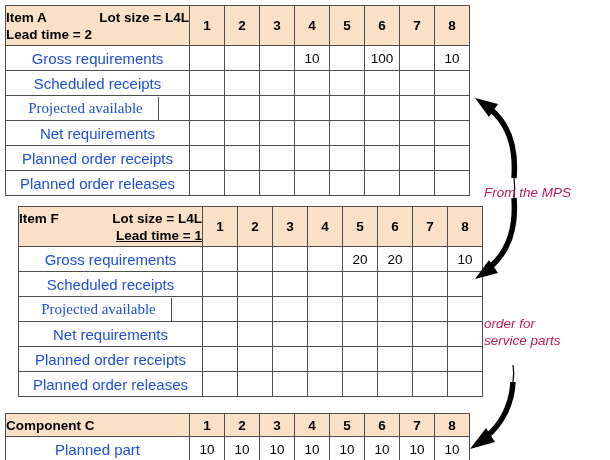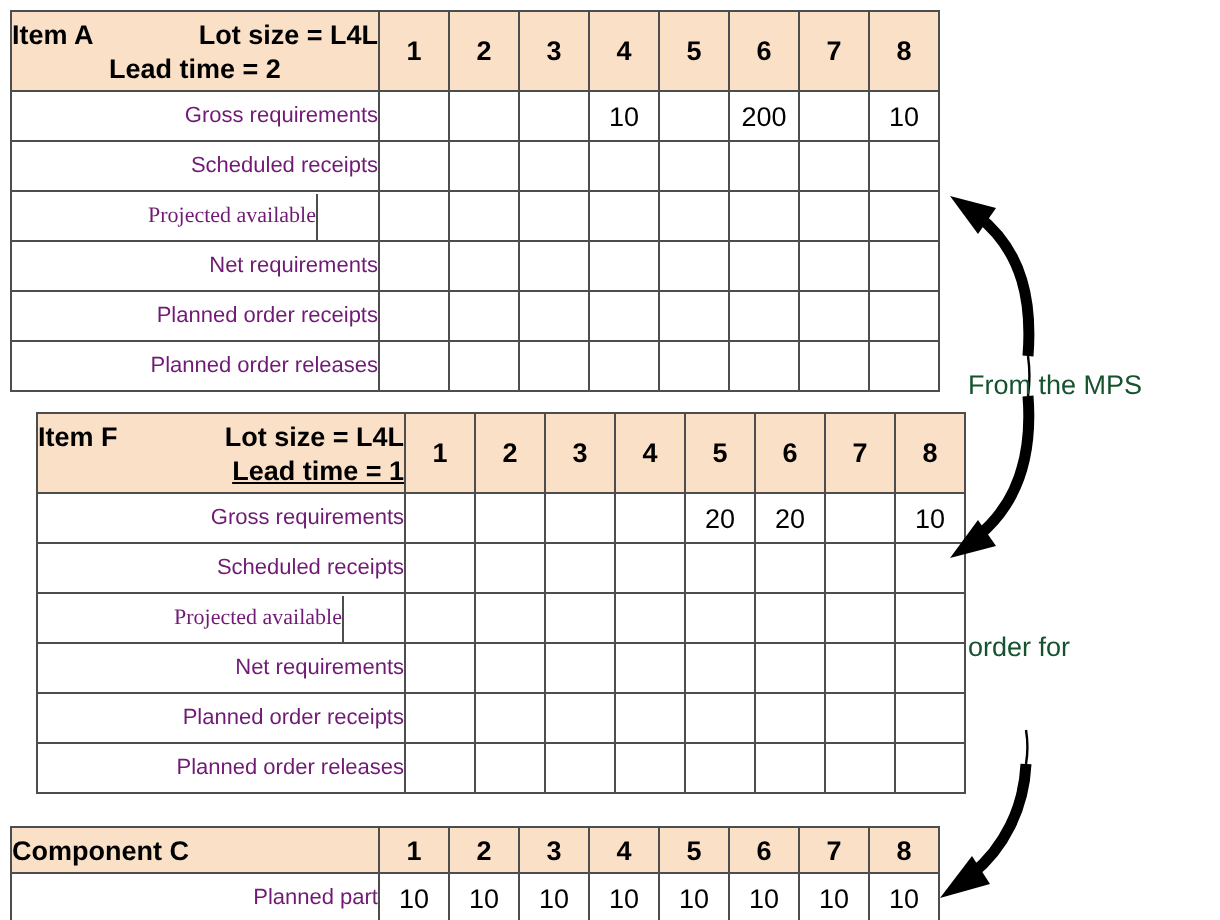--- a/index.html
+++ b/index.html
@@ -53,27 +53,27 @@
     font-weight: bold;
     font-size: 13.5px;
     text-align: center;
     vertical-align: middle;
     color: #000000;
     height: 40px;
   }
 
   
   .row-label {
-    font-size: 11px;
-    color: #701a75;
+    font-size: 15px;
+    color: #1d4ed8;
     height: 25px;
     padding-left: 7px;
     vertical-align: middle;
     white-space: nowrap;
-    text-align: right;
+    text-align: center;
   }
   .val-cell {
     font-size: 13.5px;
     color: #000000;
     height: 25px;
     text-align: center;
     vertical-align: middle;
   }
 
   
@@ -106,23 +106,24 @@
     height: 23px;
     padding-left: 8px;
     vertical-align: middle;
     text-align: left;
   }
 
   
   .anno {
     position: absolute;
     font-size: 13.5px;
-    color: #14532d;
+    color: #be185d;
     line-height: 17px;
     white-space: nowrap;
+    font-style: italic;
   }
 
   .arrow-layer {
     position: absolute;
     left: 0;
     top: 0;
     width: 610px;
     height: 460px;
     pointer-events: none;
   }
@@ -143,21 +144,21 @@
       <col style="width:35px">
   </colgroup>
   <thead>
     <tr>
       <th class="hdr-cell">
         <div class="hdr-line">
           <span class="hdr-item">Item A</span>
           <span class="spacer"></span>
           <span>Lot size = L4L</span>
         </div>
-        <div class="hdr-line" style="justify-content:center;">
+        <div class="hdr-line" style="justify-content:flex-start;">
           <span>Lead time = 2</span>
         </div>
       </th>
       <th class="period-cell">1</th>
       <th class="period-cell">2</th>
       <th class="period-cell">3</th>
       <th class="period-cell">4</th>
       <th class="period-cell">5</th>
       <th class="period-cell">6</th>
       <th class="period-cell">7</th>
@@ -165,21 +166,21 @@
     </tr>
   </thead>
   <tbody>
     <tr>
       <td class="row-label">Gross requirements</td>
       <td class="val-cell"></td>
       <td class="val-cell"></td>
       <td class="val-cell"></td>
       <td class="val-cell">10</td>
       <td class="val-cell"></td>
-      <td class="val-cell">200</td>
+      <td class="val-cell">100</td>
       <td class="val-cell"></td>
       <td class="val-cell">10</td>
     </tr>
     <tr>
       <td class="row-label">Scheduled receipts</td>
       <td class="val-cell"></td>
       <td class="val-cell"></td>
       <td class="val-cell"></td>
       <td class="val-cell"></td>
       <td class="val-cell"></td>
@@ -405,13 +406,14 @@
     <path d="M 513 382 C 512 404, 502 424, 486 437" fill="none" stroke="#000000" stroke-width="5.5" stroke-linecap="butt"></path>
     <polygon points="470,449 495,442, 486,428" fill="#000000"></polygon>
   </g>
   <path d="M 513 365 C 514 371, 514 376, 513 382" fill="none" stroke="#000000" stroke-width="1.2"></path>
 </svg>
 
 <div class="anno" style="left:484px; top:184px;">From the MPS</div>
 
 <div class="anno" style="left:484px; top:315px;">
   <div>order for</div>
+  <div>service parts</div>
 </div>
 
 </body></html>

